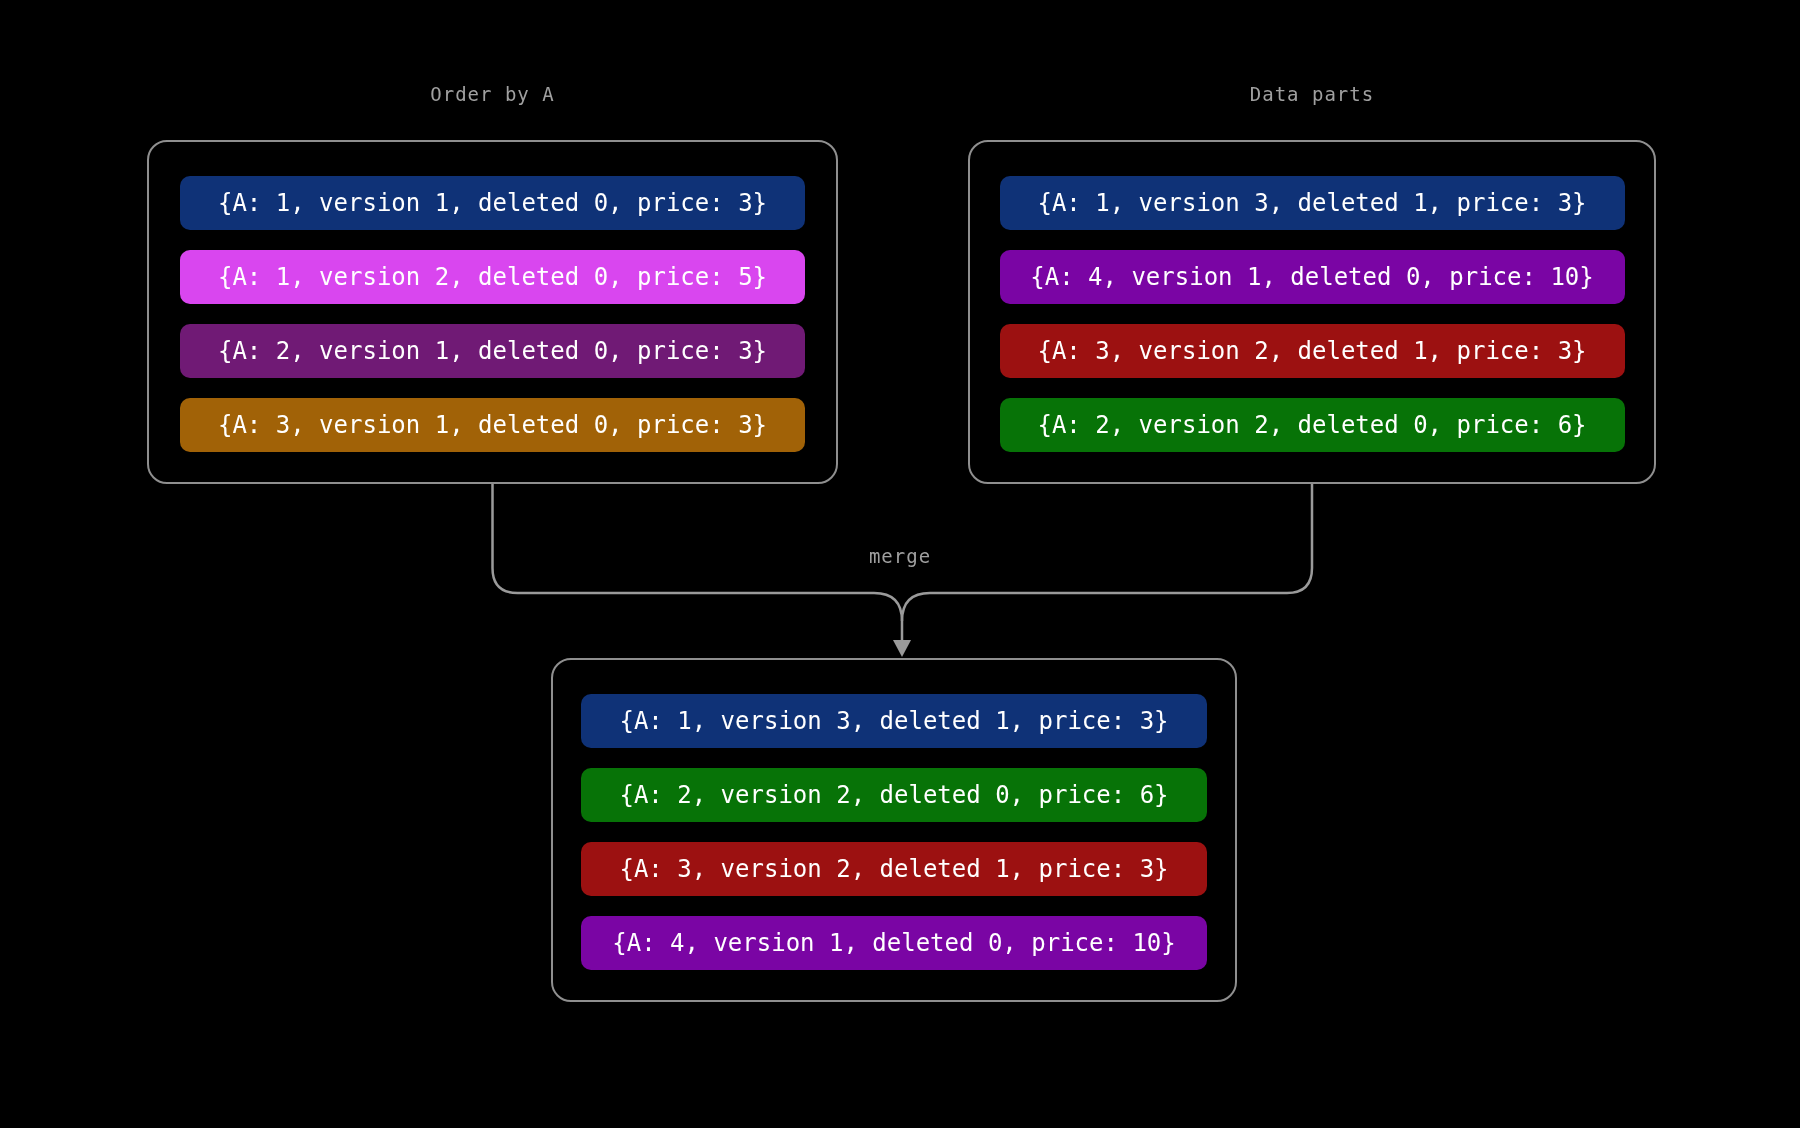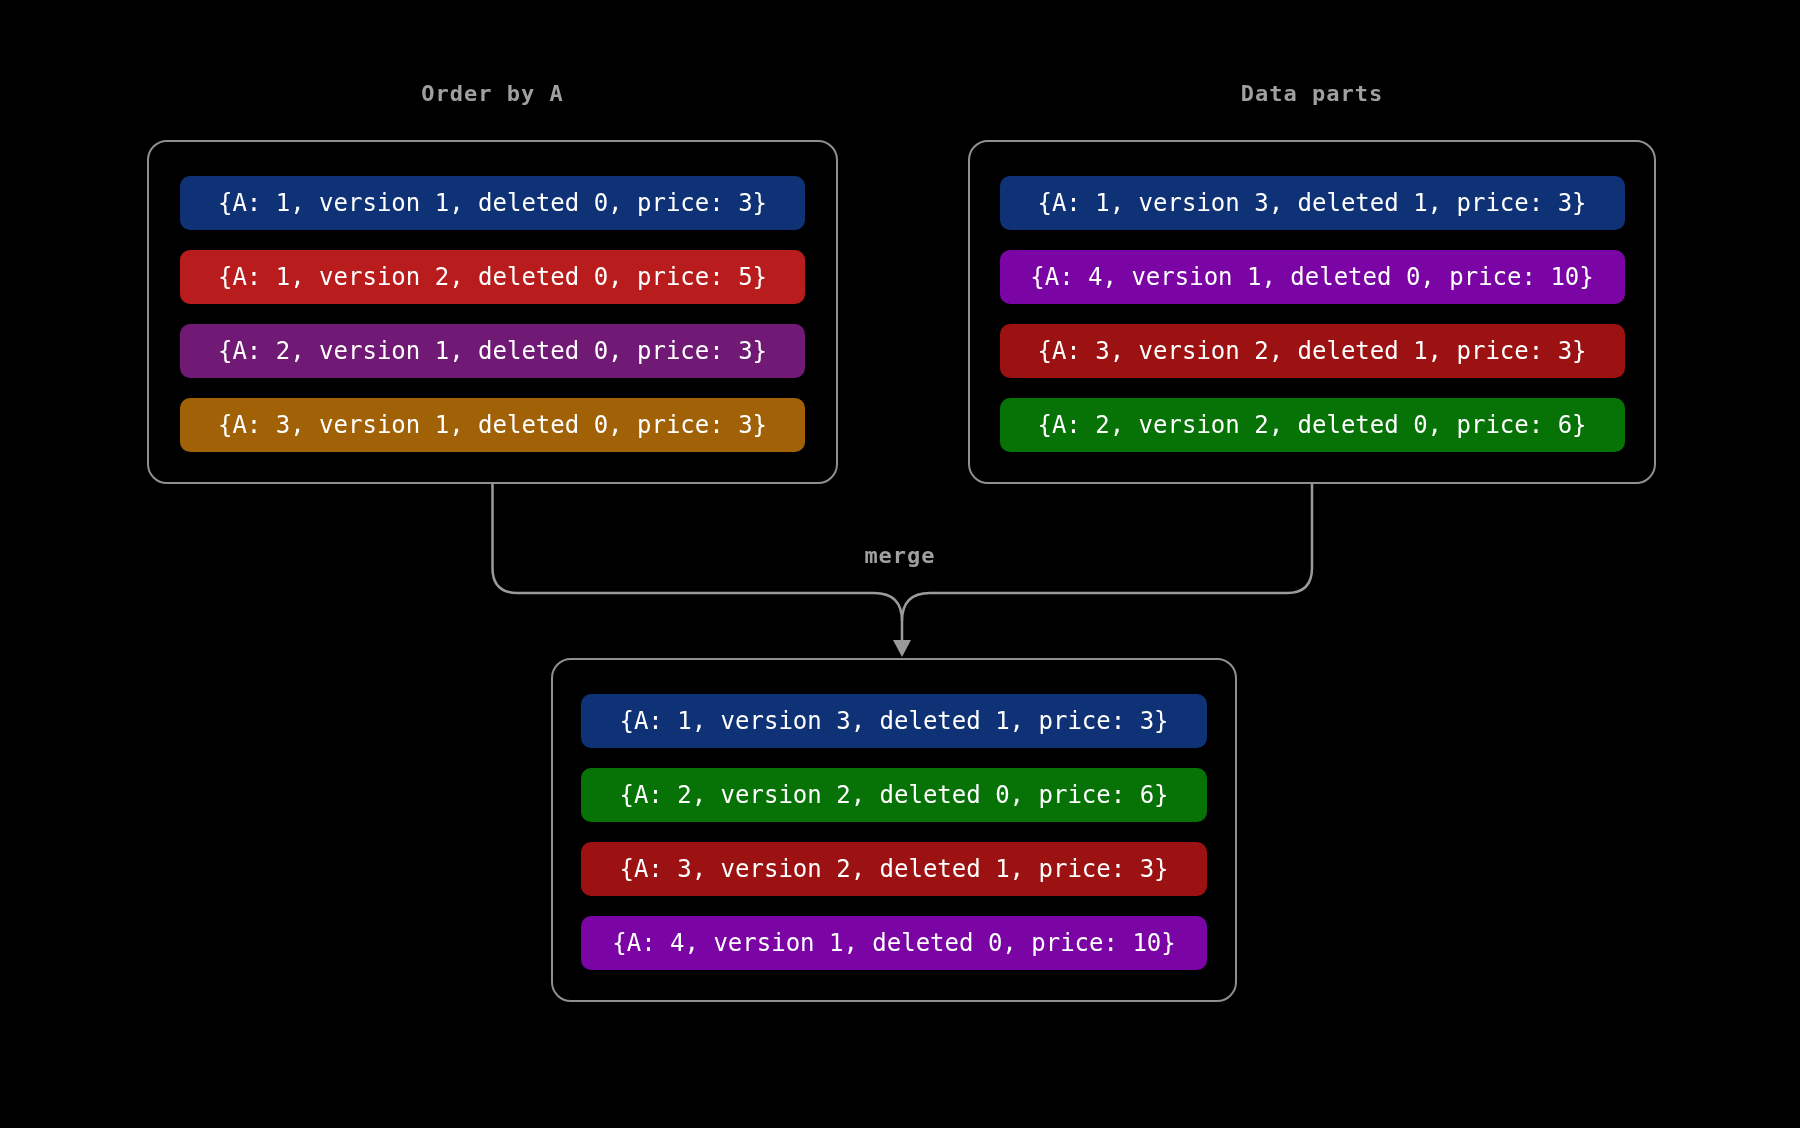--- a/index.html
+++ b/index.html
@@ -30,22 +30,22 @@
     padding-top: 34px;
     gap: 20px;
     background: transparent;
   }
   .panel-title {
     position: absolute;
     height: 28px;
     line-height: 28px;
     text-align: center;
     color: #a0a0a0;
-    font-size: 22px;
-    font-weight: bold;
+    font-size: 19px;
+    font-weight: normal;
     letter-spacing: 1px;
     white-space: nowrap;
   }
   .row {
     width: 625px;
     height: 54px;
     border-radius: 10px;
     display: flex;
     align-items: center;
     justify-content: center;
@@ -89,21 +89,21 @@
   </svg>
 
   <div class="panel-title" id="left-title">Order by A</div>
 
   <div class="panel-title" id="merge-label">merge</div>
 
   <div class="panel-title" id="right-title">Data parts</div>
 
   <div class="panel" id="left-panel">
     <div class="row" style="background-color: rgb(15, 50, 119);">{A: 1, version 1, deleted 0, price: 3}</div>
-    <div class="row" style="background-color: #b91c1c;">{A: 1, version 2, deleted 0, price: 5}</div>
+    <div class="row" style="background-color: #d946ef;">{A: 1, version 2, deleted 0, price: 5}</div>
     <div class="row" style="background-color: #701a75;">{A: 2, version 1, deleted 0, price: 3}</div>
     <div class="row" style="background-color: #a16207;">{A: 3, version 1, deleted 0, price: 3}</div>
   </div>
 
   <div class="panel" id="right-panel">
     <div class="row" style="background-color: rgb(15, 50, 119);">{A: 1, version 3, deleted 1, price: 3}</div>
     <div class="row" style="background-color: rgb(122, 5, 164);">{A: 4, version 1, deleted 0, price: 10}</div>
     <div class="row" style="background-color: rgb(156, 17, 17);">{A: 3, version 2, deleted 1, price: 3}</div>
     <div class="row" style="background-color: rgb(7, 115, 7);">{A: 2, version 2, deleted 0, price: 6}</div>
   </div>

